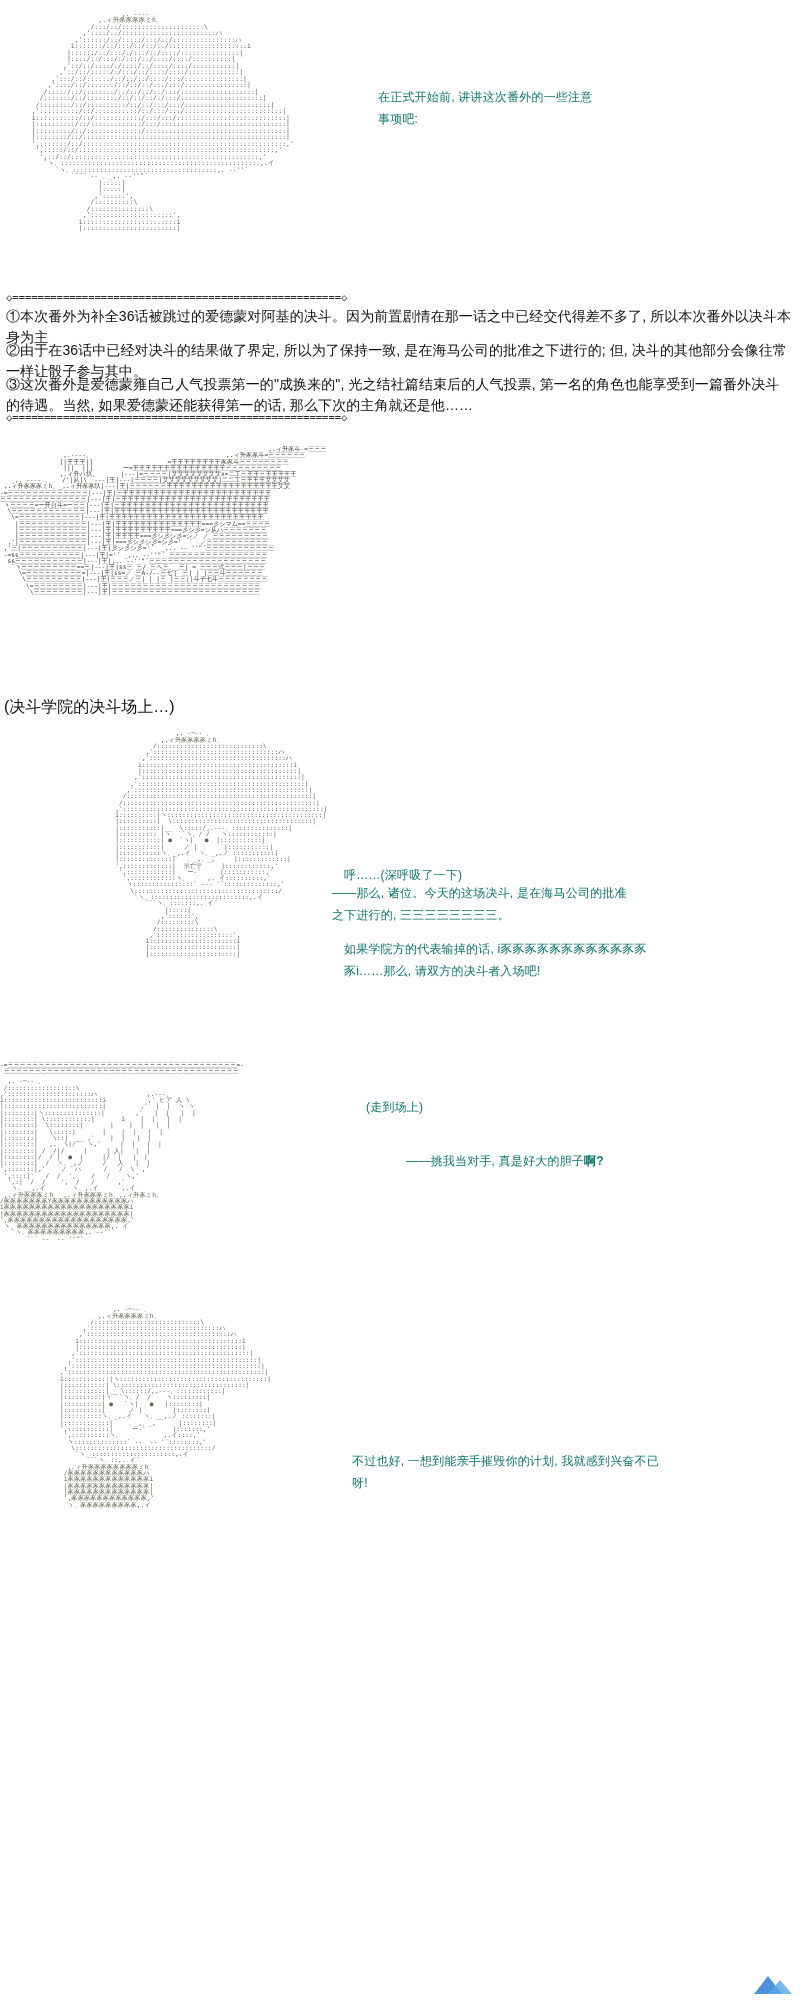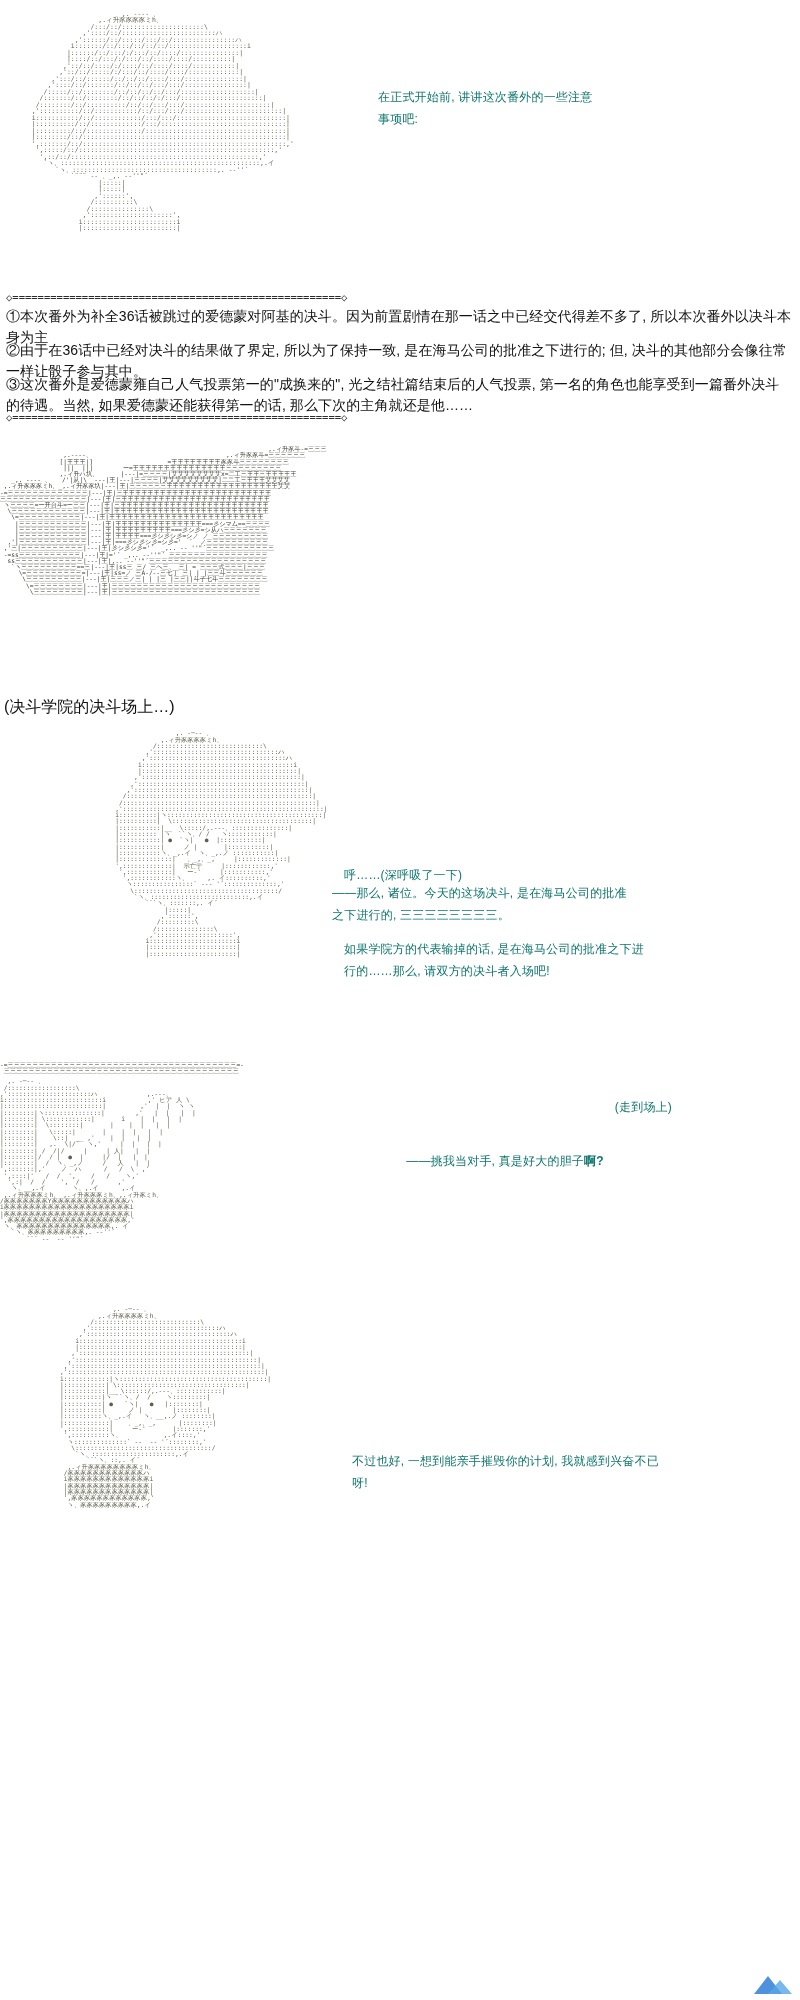--- a/index.html
+++ b/index.html
@@ -189,21 +189,21 @@
              ,'::::::::::::::::::::',
             i:::::::::::::::::::::::i
             |:::::::::::::::::::::::|
             |:::::::::::::::::::::::|
   </pre>
 
   <div class="txt" style="left:344px; top:864px; width:290px;">呼……(深呼吸了一下)</div>
 
   <div class="txt" style="left:332px; top:882px; width:300px;">——那么, 诸位。今天的这场决斗, 是在海马公司的批准之下进行的, 三三三三三三三三。</div>
 
-  <div class="txt" style="left:344px; top:938px; width:310px;">如果学院方的代表输掉的话, 是在海马公司的批准之下进行的……那么, 请双方的决斗者入场吧!</div>
+  <div class="txt" style="left:344px; top:938px; width:310px;">如果学院方的代表输掉的话, i豕豕豕豕豕豕豕豕豕豕豕豕豕i……那么, 请双方的决斗者入场吧!</div>
 
   <pre class="aa aa-dark" style="left:0px; top:1056px; width:800px; font-size:6.2px; line-height:1.0;">-=三三三三三三三三三三三三三三三三三三三三三三三三三三三三三三三三三三三三三=-
  三三三三三三三三三三三三三三三三三三三三三三三三三三三三三三三三三三三三三三
   </pre>
 
   <pre class="aa" style="left:0px; top:1072px; width:360px; font-size:6.3px; line-height:1.0; color:#5f5f4c;">  ,. -─-- 、
  /::::::::::::::::::\
 ,'::::::::::::::::::::::ハ             ,.-‐-、
 i::::::::::::::::::::::::::i           ,' ヒア 人 \
 |::::::::::::::::::::::::::|         ,'  |  |  ヽ ヽ
@@ -223,21 +223,21 @@
  ,.ィ升豕豕豕ミh、 ,.ィ升豕豕豕ミh、,.ィ升豕ミh、
 /豕豕豕豕豕豕豕Y豕豕豕豕豕豕豕豕豕豕豕豕ハ
 i豕豕豕豕豕豕豕豕豕豕豕豕豕豕豕豕豕豕豕豕i
 |豕豕豕豕豕豕豕豕豕豕豕豕豕豕豕豕豕豕豕豕|
 ',豕豕豕豕豕豕豕豕豕豕豕豕豕豕豕豕豕豕豕,'
  ヽ、豕豕豕豕豕豕豕豕豕豕豕豕豕豕豕,. イ
    `ヽ、豕豕豕豕豕豕豕豕豕,. -‐''´
        `¨¨ ‐-  -‐ ''"´
   </pre>
 
-  <div class="txt" style="left:382px; top:1096px; width:290px;text-align:right;">(走到场上)</div>
+  <div class="txt" style="left:366px; top:1096px; width:290px;">(走到场上)</div>
 
   <div class="txt" style="left:340px; top:1150px; width:330px;text-align:center;">
     <span>——挑我当对手, 真是好大的胆子</span><span class="bold-em">啊?</span>
   </div>
 
   <pre class="aa" style="left:60px; top:1300px; width:320px; font-size:6.3px; line-height:1.0; color:#5f5f4c;">              ,. -─-- 、
           ,.ィ升豕豕豕豕ミh、
         /::::::::::::::::::::::::::::\
       ,'::::::::::::::::::::::::::::::::::ハ
      ,'::::::::::::::::::::::::::::::::::::::ハ

